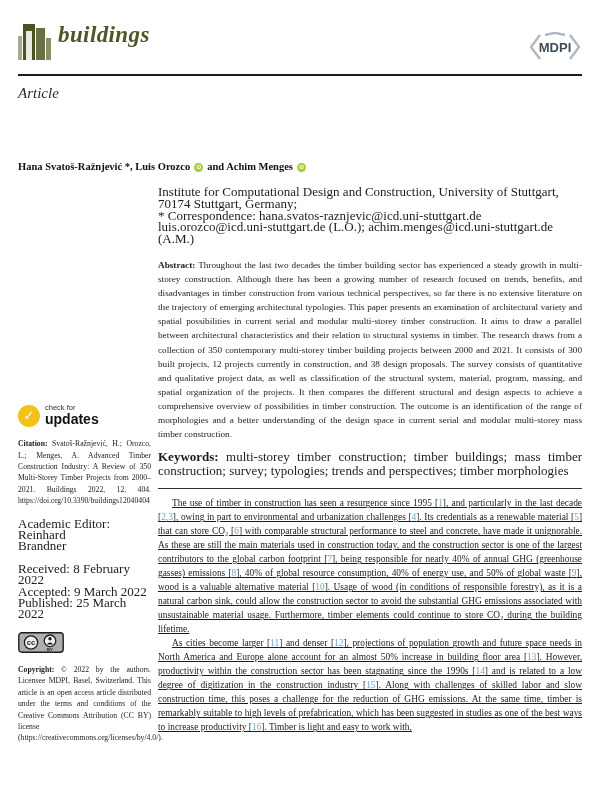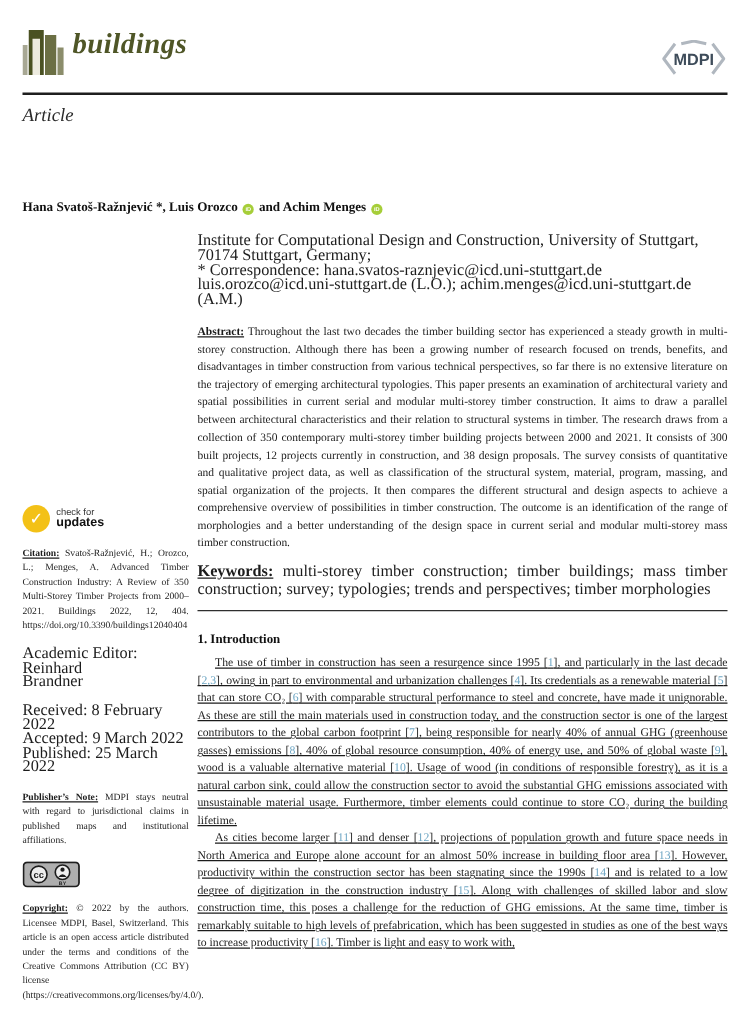--- a/index.html
+++ b/index.html
@@ -16,34 +16,34 @@
   .article-type { position:absolute; left:18px; top:85px; font-size:15px; font-style:italic; color:#2a2a2a; }
   .title { position:absolute; left:18px; top:97px; width:566px; font-size:17.5px; font-weight:bold; line-height:20px; color:#101010; }
   .authors { position:absolute; left:18px; top:161px; font-size:10.5px; font-weight:bold; color:#101010; display:flex; align-items:flex-end; gap:4px; }
   .orcid { width:9px; height:9px; border-radius:50%; background:#a6ce39; color:#fff; font-size:4.5px; display:inline-flex; align-items:center; justify-content:center; font-family:"Liberation Sans",sans-serif; font-weight:bold; }
 
   
   .right-col { position:absolute; left:158px; top:186px; width:424px; }
   .affiliation { font-size:13px; line-height:11.8px; color:#1c1c1c; }
   .abstract { margin-top:13px; font-size:9.2px; line-height:14.1px; text-align:justify; }
   .keywords { margin-top:9px; font-size:13px; line-height:14.1px; text-align:justify; }
-  .bold-label { font-weight:bold;text-decoration:underline; }
+  .bold-label { font-weight:bold; }
   .kw-rule { margin-top:10px; border-top:1.2px solid #2e2e2e; }
   .section-heading { margin-top:17px; font-size:10.3px; font-weight:bold; color:#101010; }
   .para { font-size:9.4px; line-height:14px; text-align:justify; text-indent:14px; color:#1c1c1c;text-decoration:underline; }
   .para.first { margin-top:7px; }
   .cite { color:#6ea6c4; }
 
   
   .sidebar { position:absolute; left:18px; top:404px; width:133px; }
   .check-badge { display:flex; align-items:center; gap:5px; cursor:pointer; }
   .check-circle { width:22px; height:22px; border-radius:50%; background:#f3c117; display:flex; align-items:center; justify-content:center; color:#fff; font-size:13px; font-weight:bold; font-family:"DejaVu Sans",sans-serif; }
   .check-text { font-family:"Liberation Sans",sans-serif; line-height:1.08; }
   .check-text .l1 { font-size:7.5px; color:#333; }
-  .check-text .l2 { font-size:10px; font-weight:bold; color:#111; }
+  .check-text .l2 { font-size:14px; font-weight:bold; color:#111; }
   .side-block { margin-top:11px; font-size:7.7px; line-height:11.4px; text-align:justify; color:#1c1c1c; }
   .side-lines { margin-top:11px; }
   .side-lines div { font-size:13px; line-height:11.4px; }
   .note-block { margin-top:13px; }
   .cc-badge { margin-top:12px; display:block; cursor:pointer; }
   .copyright-block { }
 </style>
 </head>
 <body>
 
@@ -88,21 +88,20 @@
       <div>* Correspondence: hana.svatos-raznjevic@icd.uni-stuttgart.de</div>
       <div>luis.orozco@icd.uni-stuttgart.de (L.O.); achim.menges@icd.uni-stuttgart.de (A.M.)</div>
     </div>
 
     <p class="abstract"><span class="bold-label">Abstract:</span><span> Throughout the last two decades the timber building sector has experienced a steady growth in multi-storey construction. Although there has been a growing number of research focused on trends, benefits, and disadvantages in timber construction from various technical perspectives, so far there is no extensive literature on the trajectory of emerging architectural typologies. This paper presents an examination of architectural variety and spatial possibilities in current serial and modular multi-storey timber construction. It aims to draw a parallel between architectural characteristics and their relation to structural systems in timber. The research draws from a collection of 350 contemporary multi-storey timber building projects between 2000 and 2021. It consists of 300 built projects, 12 projects currently in construction, and 38 design proposals. The survey consists of quantitative and qualitative project data, as well as classification of the structural system, material, program, massing, and spatial organization of the projects. It then compares the different structural and design aspects to achieve a comprehensive overview of possibilities in timber construction. The outcome is an identification of the range of morphologies and a better understanding of the design space in current serial and modular multi-storey mass timber construction.</span></p>
 
     <p class="keywords"><span class="bold-label">Keywords:</span><span> multi-storey timber construction; timber buildings; mass timber construction; survey; typologies; trends and perspectives; timber morphologies</span></p>
 
     <div class="kw-rule"></div>
 
-    <h2 class="section-heading">1. Introduction</h2>
 
     <p class="para first"><span>The use of timber in construction has seen a resurgence since 1995 [</span><span class="cite">1</span><span>], and particularly in the last decade [</span><span class="cite">2,3</span><span>], owing in part to environmental and urbanization challenges [</span><span class="cite">4</span><span>]. Its credentials as a renewable material [</span><span class="cite">5</span><span>] that can store CO₂ [</span><span class="cite">6</span><span>] with comparable structural performance to steel and concrete, have made it unignorable. As these are still the main materials used in construction today, and the construction sector is one of the largest contributors to the global carbon footprint [</span><span class="cite">7</span><span>], being responsible for nearly 40% of annual GHG (greenhouse gasses) emissions [</span><span class="cite">8</span><span>], 40% of global resource consumption, 40% of energy use, and 50% of global waste [</span><span class="cite">9</span><span>], wood is a valuable alternative material [</span><span class="cite">10</span><span>]. Usage of wood (in conditions of responsible forestry), as it is a natural carbon sink, could allow the construction sector to avoid the substantial GHG emissions associated with unsustainable material usage. Furthermore, timber elements could continue to store CO₂ during the building lifetime.</span></p>
     <p class="para"><span>As cities become larger [</span><span class="cite">11</span><span>] and denser [</span><span class="cite">12</span><span>], projections of population growth and future space needs in North America and Europe alone account for an almost 50% increase in building floor area [</span><span class="cite">13</span><span>]. However, productivity within the construction sector has been stagnating since the 1990s [</span><span class="cite">14</span><span>] and is related to a low degree of digitization in the construction industry [</span><span class="cite">15</span><span>]. Along with challenges of skilled labor and slow construction time, this poses a challenge for the reduction of GHG emissions. At the same time, timber is remarkably suitable to high levels of prefabrication, which has been suggested in studies as one of the best ways to increase productivity [</span><span class="cite">16</span><span>]. Timber is light and easy to work with,</span></p>
   </div>
 
   <div class="sidebar">
 
     <div class="check-badge">
       <span class="check-circle">✓</span>
       <span class="check-text">
@@ -117,21 +116,20 @@
       <div>Academic Editor: Reinhard</div>
       <div>Brandner</div>
     </div>
 
     <div class="side-lines">
       <div>Received: 8 February 2022</div>
       <div>Accepted: 9 March 2022</div>
       <div>Published: 25 March 2022</div>
     </div>
 
-    <p class="side-block note-block"><span class="bold-label">Publisher’s Note:</span><span> MDPI stays neutral with regard to jurisdictional claims in published maps and institutional affiliations.</span></p>
 
     <svg class="cc-badge" width="46" height="21" viewBox="0 0 46 21">
       <rect x="0.8" y="0.8" width="44.4" height="19.4" rx="3" fill="#aeaeae" stroke="#1d1d1d" stroke-width="1.4"></rect>
       <circle cx="13" cy="10.5" r="6.6" fill="#efefef" stroke="#1d1d1d" stroke-width="1.3"></circle>
       <text x="13" y="13.4" font-size="7.5" font-weight="bold" fill="#1d1d1d" text-anchor="middle" font-family="Liberation Sans, sans-serif">cc</text>
       <circle cx="32" cy="8.8" r="5.8" fill="#efefef" stroke="#1d1d1d" stroke-width="1.3"></circle>
       <circle cx="32" cy="6.7" r="1.7" fill="#1d1d1d"></circle>
       <path d="M28.6 12.6 q3.4 -4.4 6.8 0 z" fill="#1d1d1d"></path>
       <text x="32" y="19.3" font-size="4.2" font-weight="bold" fill="#1d1d1d" text-anchor="middle" font-family="Liberation Sans, sans-serif">BY</text>
     </svg>

